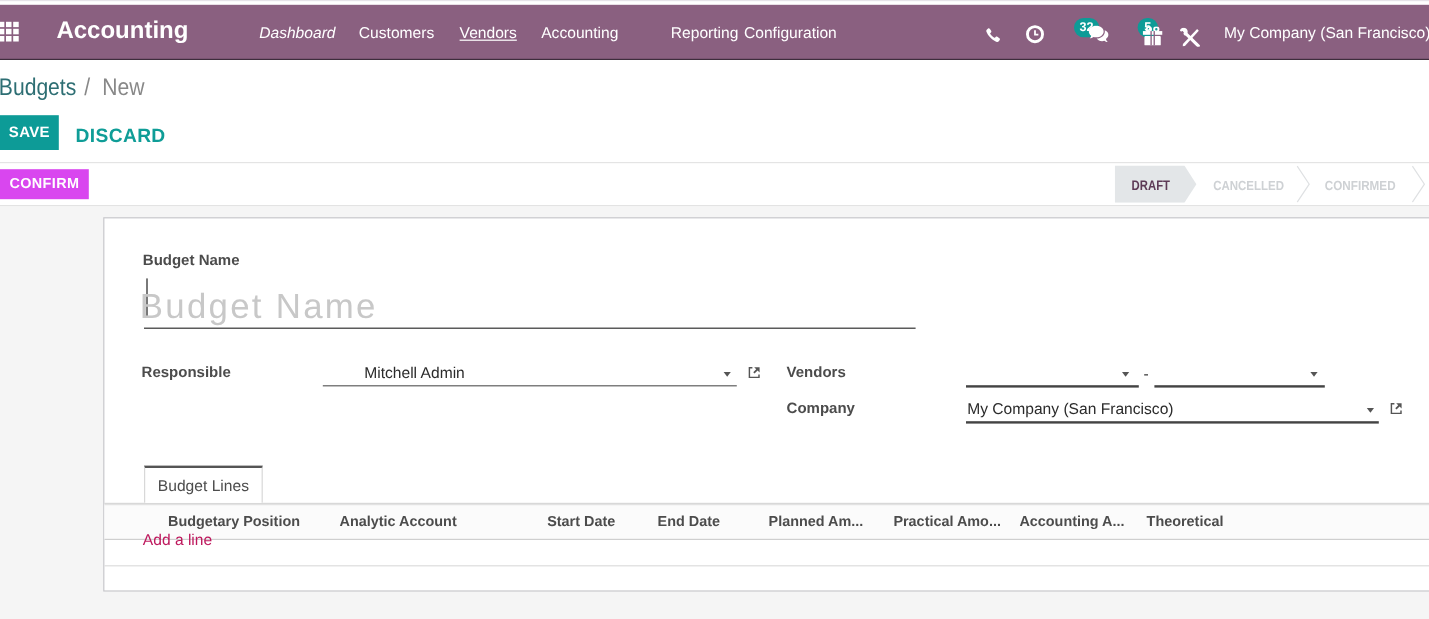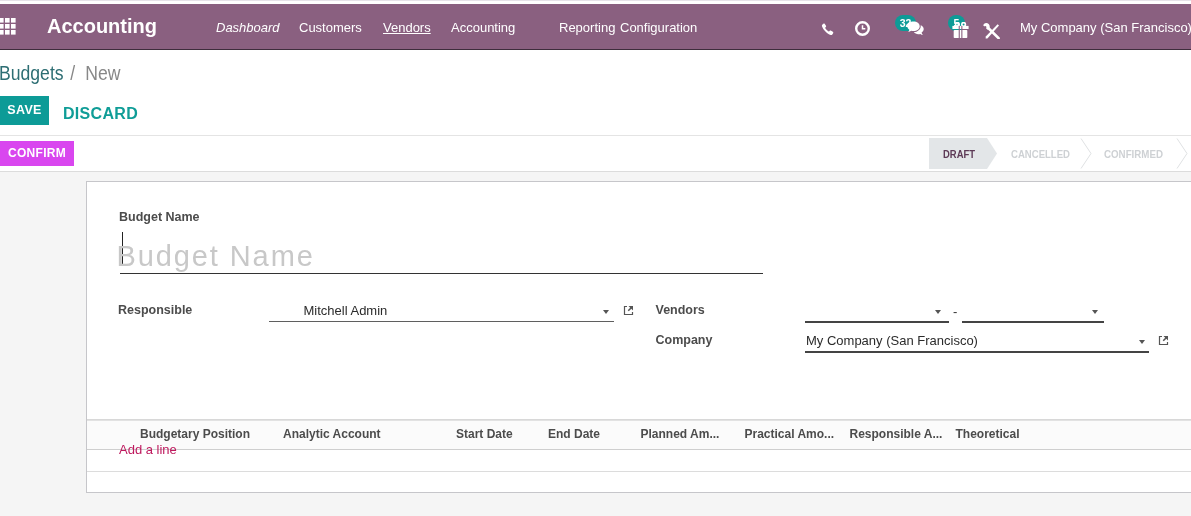--- a/index.html
+++ b/index.html
@@ -163,27 +163,28 @@
 
     <div class="label" style="position:absolute; left:568.5px; top:150.5px;">Company</div>
     <div class="value" style="left:719px; top:152px;">My Company (San Francisco)</div>
     <div class="dunderline" style="left:717.5px; top:169px; width:344px;"></div>
     <div class="fld-caret" style="left:1052px; top:157.5px;"></div>
     <svg class="ext-icon" style="left:1071px; top:152.5px;" viewBox="0 0 11 11">
       <path fill="none" stroke="#555" stroke-width="1.2" d="M4 1.5 H1.5 V9.5 H9.5 V7"></path>
       <path fill="#555" d="M5.5 1 H10 V5.5 L8.3 3.8 L5.8 6.3 L4.7 5.2 L7.2 2.7 Z"></path>
     </svg>
 
+    <div id="tab">Budget Lines</div>
     <div id="tabline"></div>
     <div id="thead">
       <span class="th" style="left:32px;">Budgetary Position</span>
       <span class="th" style="left:175px;">Analytic Account</span>
       <span class="th" style="left:348px;">Start Date</span>
       <span class="th" style="left:440px;">End Date</span>
       <span class="th" style="left:532.5px;">Planned Am...</span>
       <span class="th" style="left:636.5px;">Practical Amo...</span>
-      <span class="th" style="left:741.5px;">Responsible A...</span>
+      <span class="th" style="left:741.5px;">Accounting A...</span>
       <span class="th" style="left:847.5px;">Theoretical</span>
     </div>
     <div id="addline">Add a line</div>
     <div id="rowline"></div>
   </div>
 </div>
 
 </body></html>

